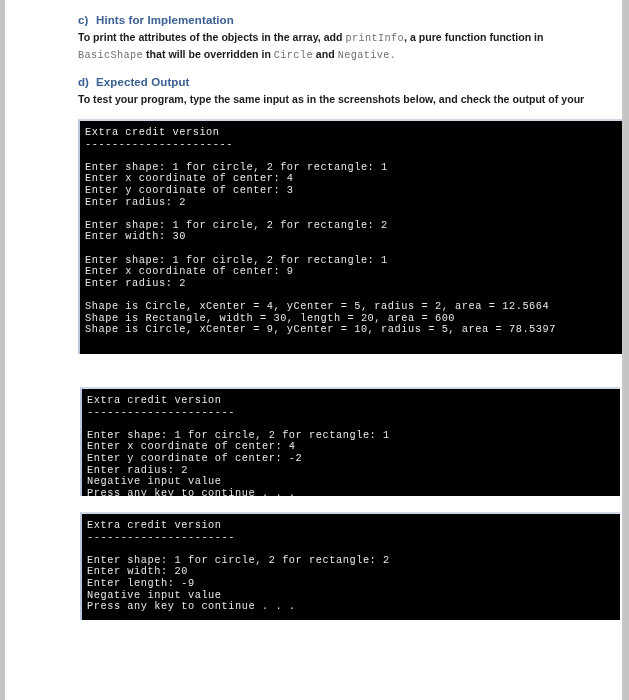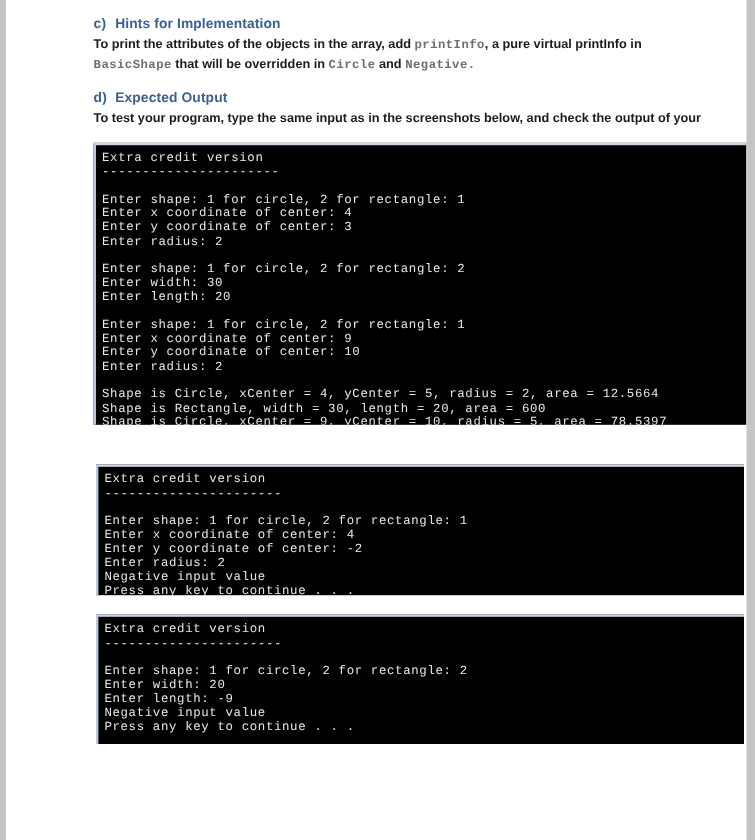--- a/index.html
+++ b/index.html
@@ -42,21 +42,21 @@
   }
   .para {
     color: #1c1c1c;
     font-size: 10.6px;
     font-weight: bold;
     line-height: 15.5px;
     margin: 0 0 2px 0;
   }
   .code-span {
     font-family: "Liberation Mono", monospace;
-    font-weight: bold;
+    font-weight: normal;
     color: #6e6e6e;
     font-size: 10.2px;
     letter-spacing: 0.4px;
   }
   .spacer-b {
     height: 11px;
   }
 
   .console {
     position: absolute;
@@ -117,21 +117,21 @@
 
 <div class="edge-strip edge-left"></div>
 <div class="edge-strip edge-right"></div>
 
 <div class="page">
 
   <div class="doc-body">
 
     <div class="section-heading"><span class="marker">c)</span><span>Hints for Implementation</span></div>
 
-    <p class="para"><span>To print the attributes of the objects in the array, add </span><span class="code-span">printInfo</span><span>, a pure virtual printInfo in</span><br><span class="code-span">BasicShape</span><span> that will be overridden in </span><span class="code-span">Circle</span><span> and </span><span class="code-span">Negative</span><span class="code-span">.</span></p>
+    <p class="para"><span>To print the attributes of the objects in the array, add </span><span class="code-span">printInfo</span><span>, a pure function function in</span><br><span class="code-span">BasicShape</span><span> that will be overridden in </span><span class="code-span">Circle</span><span> and </span><span class="code-span">Negative</span><span class="code-span">.</span></p>
 
     <div class="spacer-b"></div>
 
     <div class="section-heading"><span class="marker">d)</span><span>Expected Output</span></div>
 
     <p class="para"><span>To test your program, type the same input as in the screenshots below, and check the output of your</span><br></p>
 
   </div>
 
   <div class="console" id="console-1">
@@ -139,25 +139,23 @@
       <div class="cline">Extra credit version</div>
       <div class="cline">----------------------</div>
       <div class="cline blank"></div>
       <div class="cline">Enter shape: 1 for circle, 2 for rectangle: 1</div>
       <div class="cline">Enter x coordinate of center: 4</div>
       <div class="cline">Enter y coordinate of center: 3</div>
       <div class="cline">Enter radius: 2</div>
       <div class="cline blank"></div>
       <div class="cline">Enter shape: 1 for circle, 2 for rectangle: 2</div>
       <div class="cline">Enter width: 30</div>
-      <div class="cline">Enter length: 20</div>
       <div class="cline blank"></div>
       <div class="cline">Enter shape: 1 for circle, 2 for rectangle: 1</div>
       <div class="cline">Enter x coordinate of center: 9</div>
-      <div class="cline">Enter y coordinate of center: 10</div>
       <div class="cline">Enter radius: 2</div>
       <div class="cline blank"></div>
       <div class="cline">Shape is Circle, xCenter = 4, yCenter = 5, radius = 2, area = 12.5664</div>
       <div class="cline">Shape is Rectangle, width = 30, length = 20, area = 600</div>
       <div class="cline">Shape is Circle, xCenter = 9, yCenter = 10, radius = 5, area = 78.5397</div>
 
     </div>
   </div>
 
   <div class="console" id="console-2">

